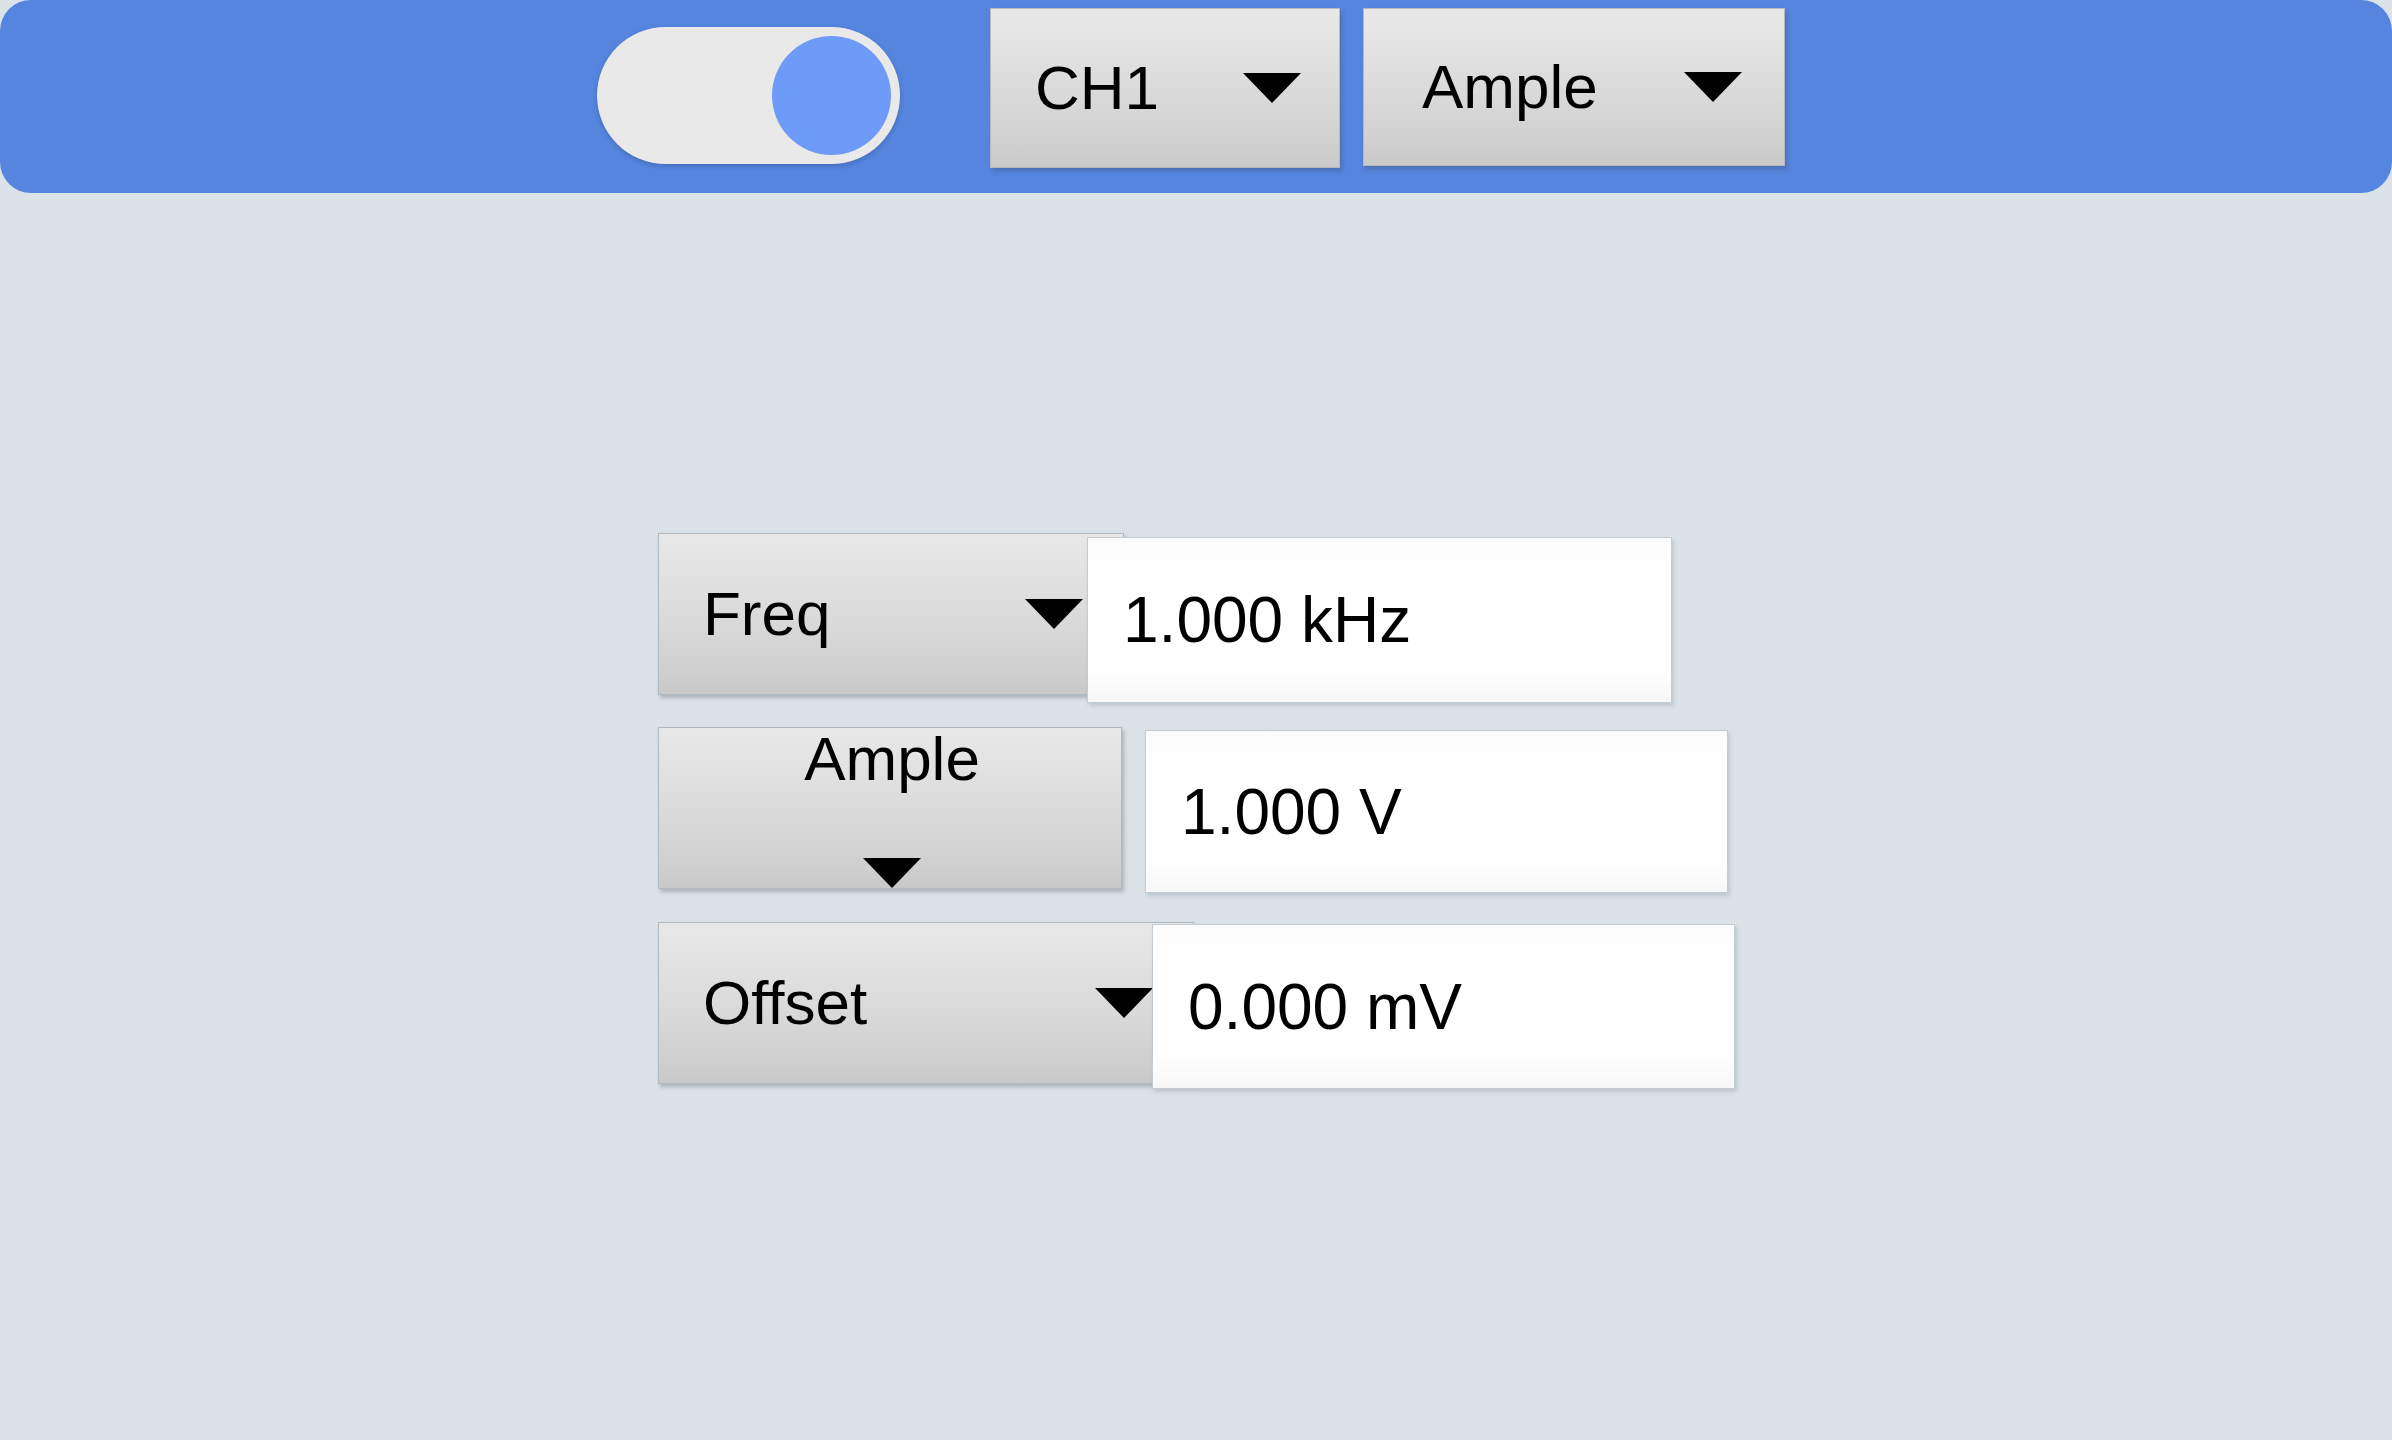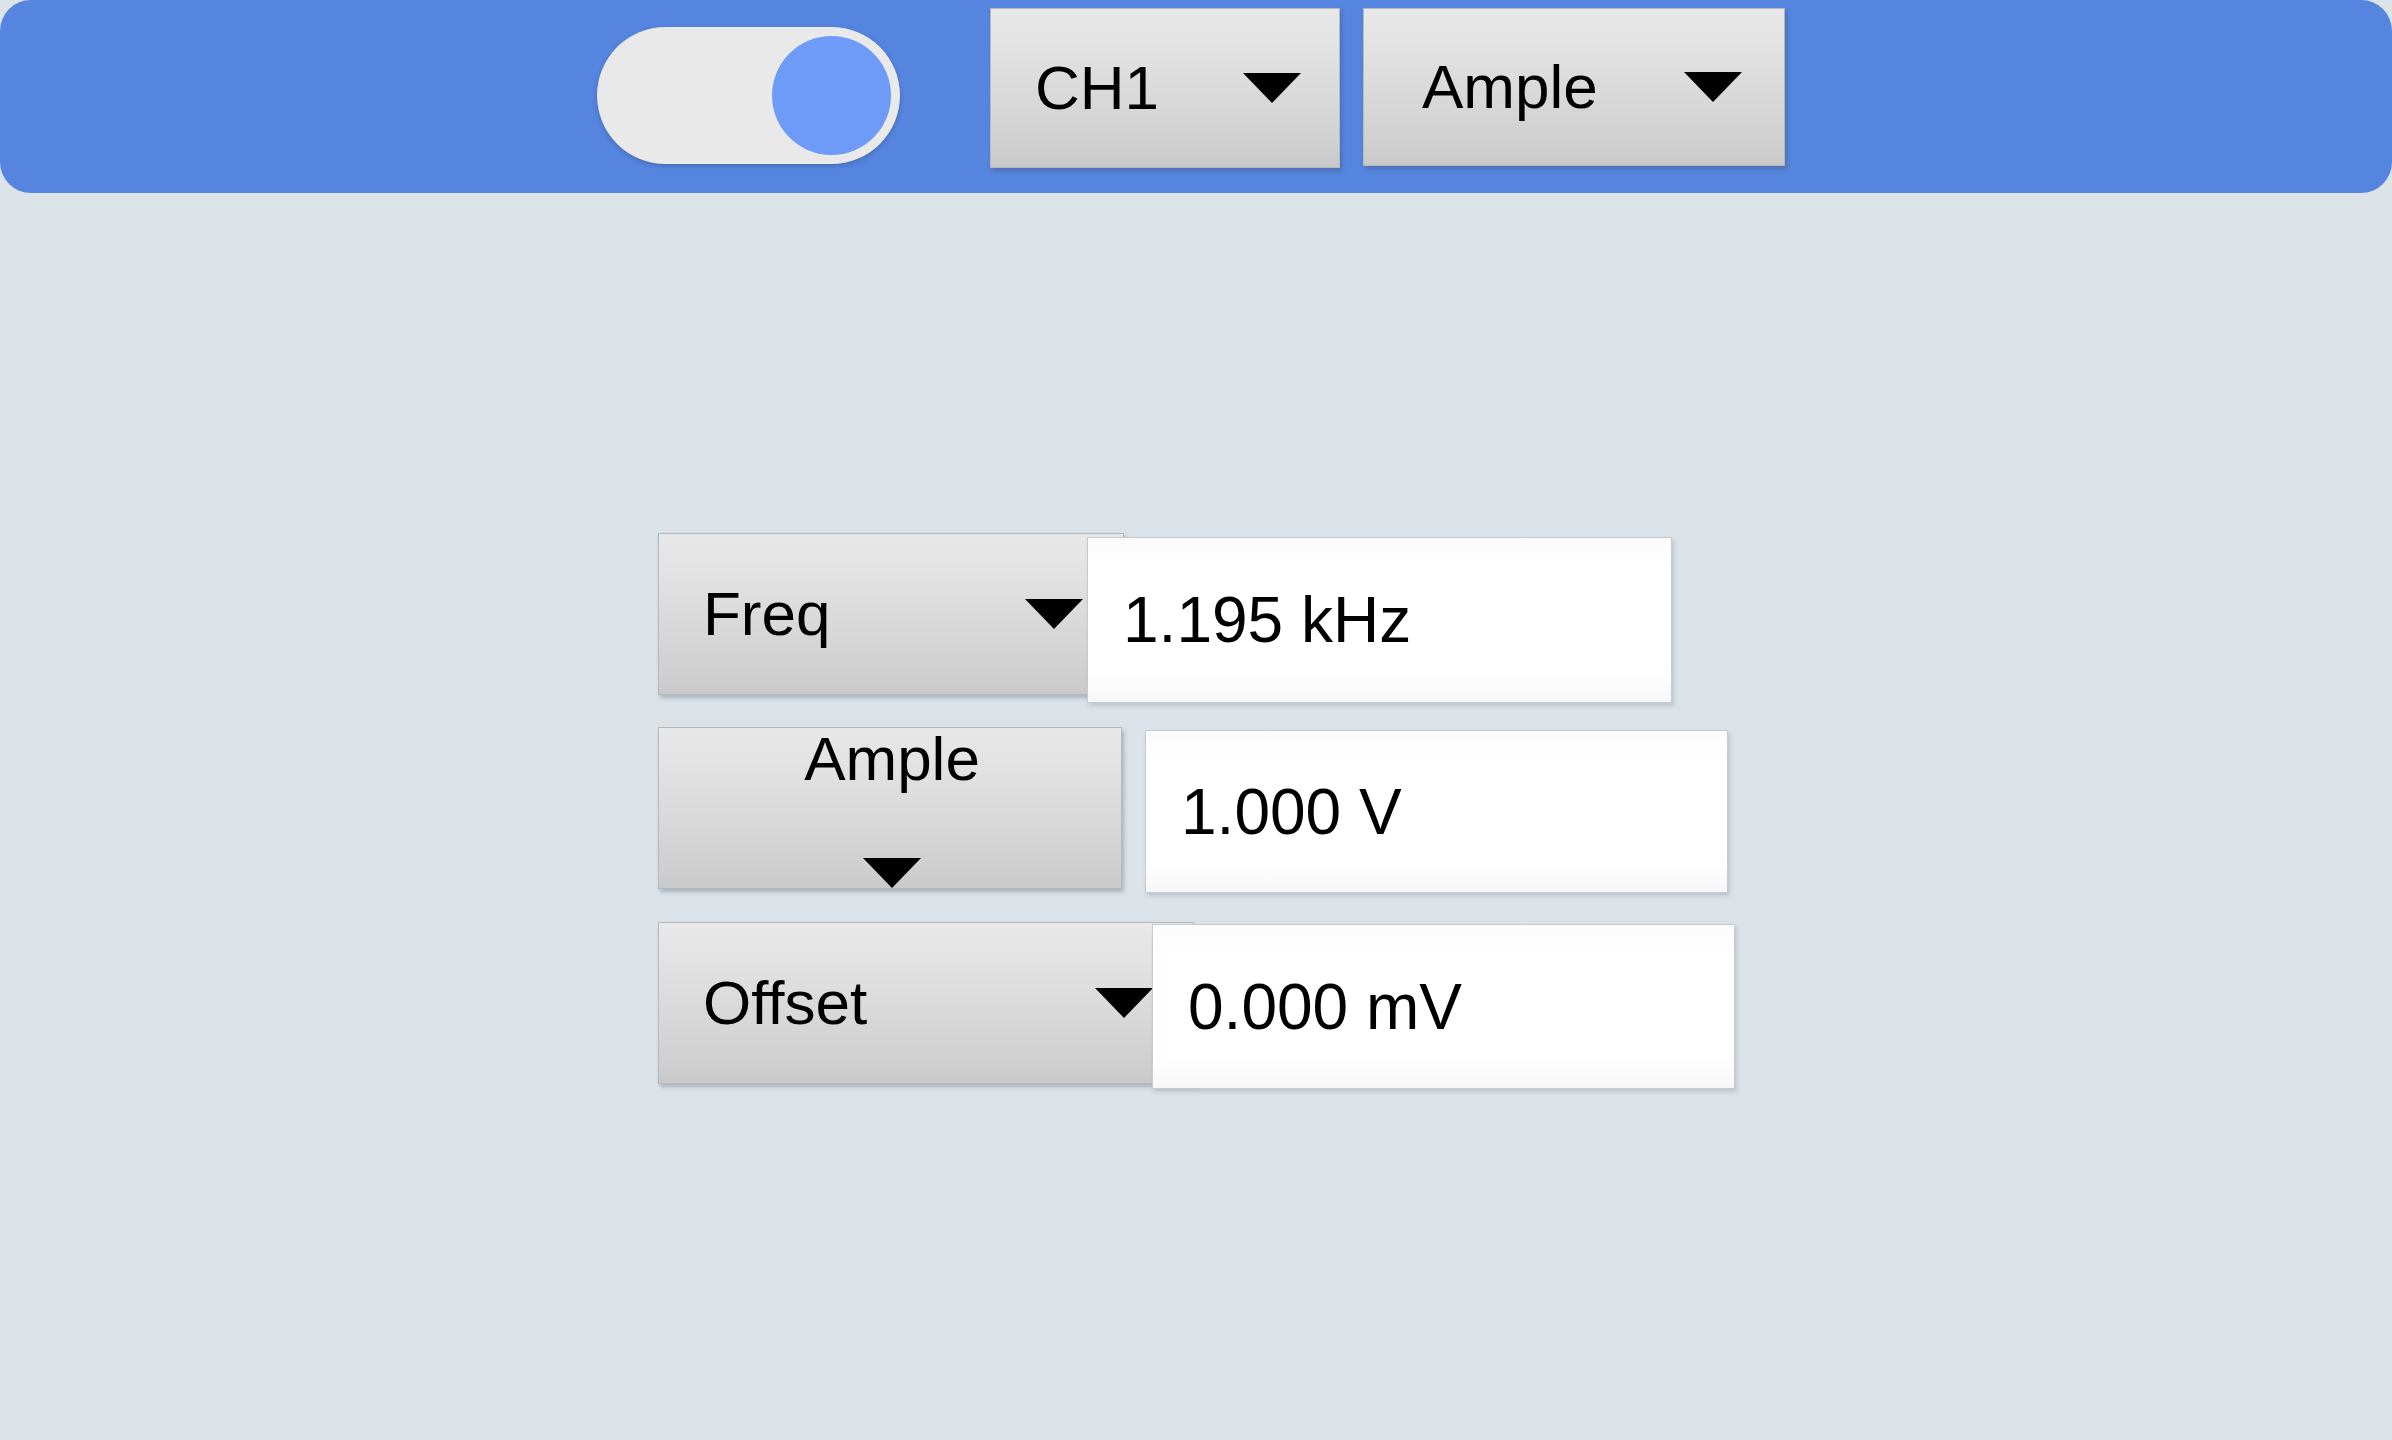--- a/index.html
+++ b/index.html
@@ -177,21 +177,21 @@
     <span class="caret"></span>
   </div>
 
 </div>
 
 <div class="param-row row-freq">
   <div class="gbtn param-btn">
     <span class="gbtn-label">Freq</span>
     <span class="caret"></span>
   </div>
-  <div class="value-field">1.195 kHz</div>
+  <div class="value-field">1.000 kHz</div>
 </div>
 
 <div class="param-row row-ample">
   <div class="gbtn param-btn">
     <span class="gbtn-label">Ample</span>
     <span class="caret"></span>
   </div>
   <div class="value-field">1.000 V</div>
 </div>
 

